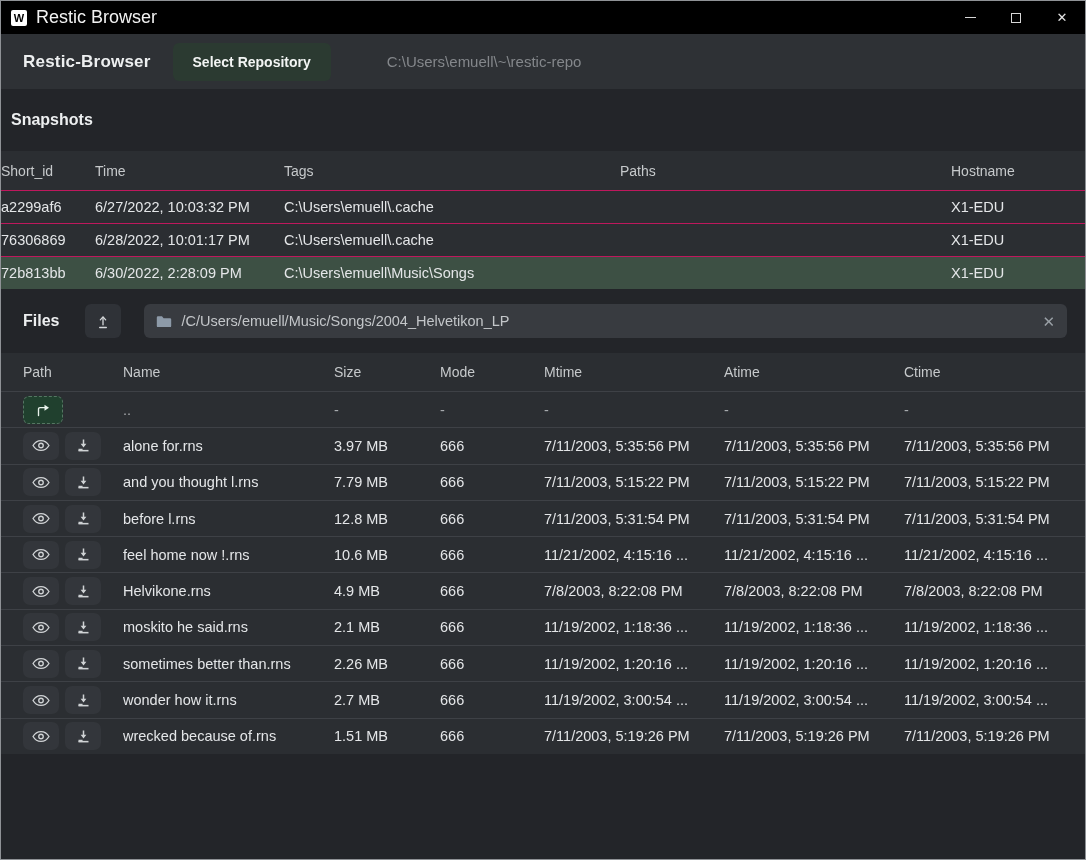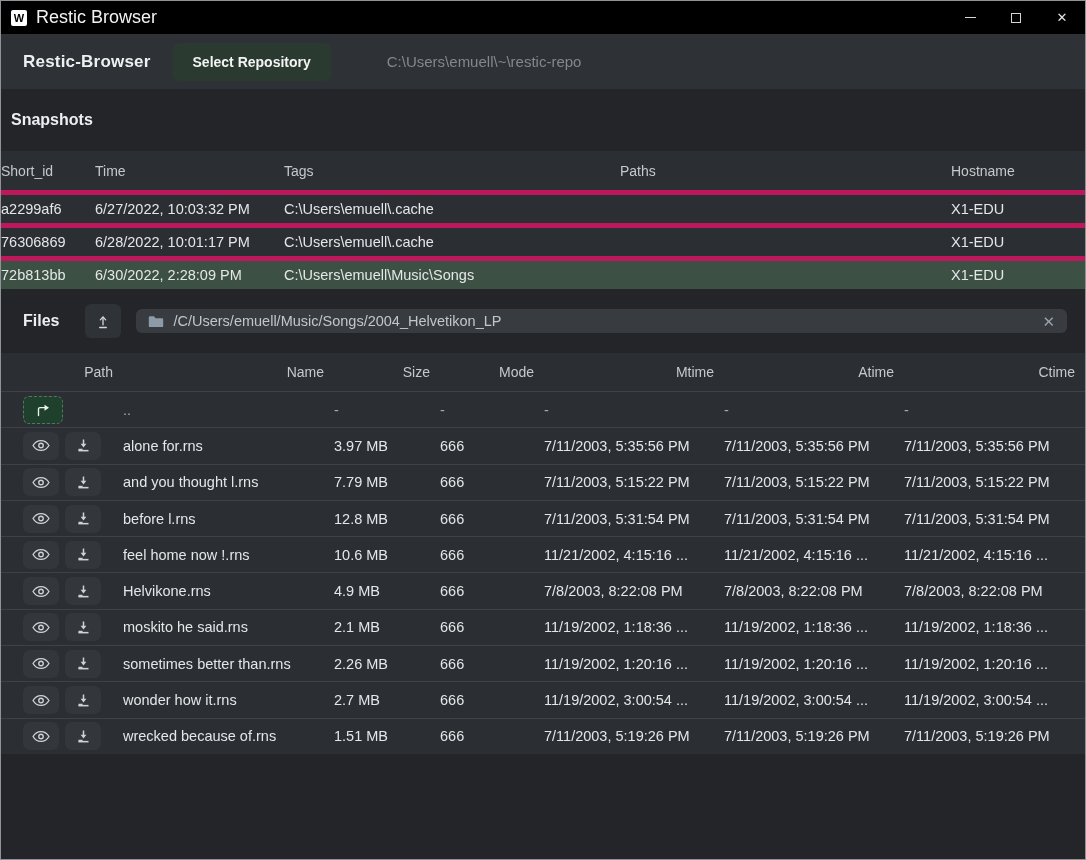--- a/index.html
+++ b/index.html
@@ -37,40 +37,40 @@
   
   .section-band { background: #232529; display: flex; align-items: center; padding: 0 10px; }
   .snapshots-band { flex: 0 0 62px; }
   .section-title { font-size: 16px; font-weight: bold; color: #edeff0; }
 
   
   .grid-snap { display: grid; grid-template-columns: 94px 189px 336px 331px 1fr;
                align-items: center; }
   .thead { background: #2b2e32; color: #c6c9cb; font-size: 14px; }
   .snap-thead { flex: 0 0 39px; }
-  .snap-row { flex: 0 0 33px; height: 33px; background: #2b2e32; border-top: 5px solid #be185d;
+  .snap-row { flex: 0 0 33px; height: 33px; background: #2b2e32; border-top: 1px solid #be185d;
               color: #e4e6e8; font-size: 14.5px; }
   .snap-row.selected { background: #3d5044; }
   .cell { white-space: nowrap; overflow: hidden; text-overflow: ellipsis; padding-right: 10px; }
 
   
   .files-band { flex: 0 0 64px; padding: 0 18px 0 22px; }
   .uproot-btn { width: 36px; height: 34px; margin-left: 26px; background: #2f3237;
                 border: none; border-radius: 6px; display: flex; align-items: center;
                 justify-content: center; flex: 0 0 36px; }
-  .path-input { flex: 1; height: 24px; margin-left: 15px; background: #383b40; border-radius: 6px;
+  .path-input { flex: 1; height: 34px; margin-left: 23px; background: #383b40; border-radius: 6px;
                 display: flex; align-items: center; padding: 12px 12px; gap: 9px; }
   .path-text { color: #c3c6c9; font-size: 14.5px; flex: 1; white-space: nowrap; overflow: hidden; }
   .clear-btn { color: #9aa0a6; font-size: 15px; background: none; border: none; line-height: 1;
                font-family: inherit; }
 
   
   .grid-files { display: grid; grid-template-columns: 100px 211px 106px 104px 180px 180px 1fr;
                 padding-left: 22px; align-items: center; }
-  .files-thead { flex: 0 0 38px; text-align: right; }
+  .files-thead { flex: 0 0 38px; }
   .file-row { flex: 0 0 36.3px; height: 36.3px; background: #2b2e32; border-top: 1px solid #3e4146;
               color: #e4e6e8; font-size: 14.5px; }
   .file-row.parent .cell { color: #a6a9ad; }
   .path-cell { display: flex; gap: 6px; align-items: center; overflow: visible; }
   .icon-btn { width: 36px; height: 28px; background: #33363b; border: none; border-radius: 7px;
               display: flex; align-items: center; justify-content: center; }
   .updir-btn { width: 40px; height: 28px; background: #20402e;
                border: 1px dashed rgba(186,220,199,.35); border-radius: 6px;
                display: flex; align-items: center; justify-content: center; }
 

